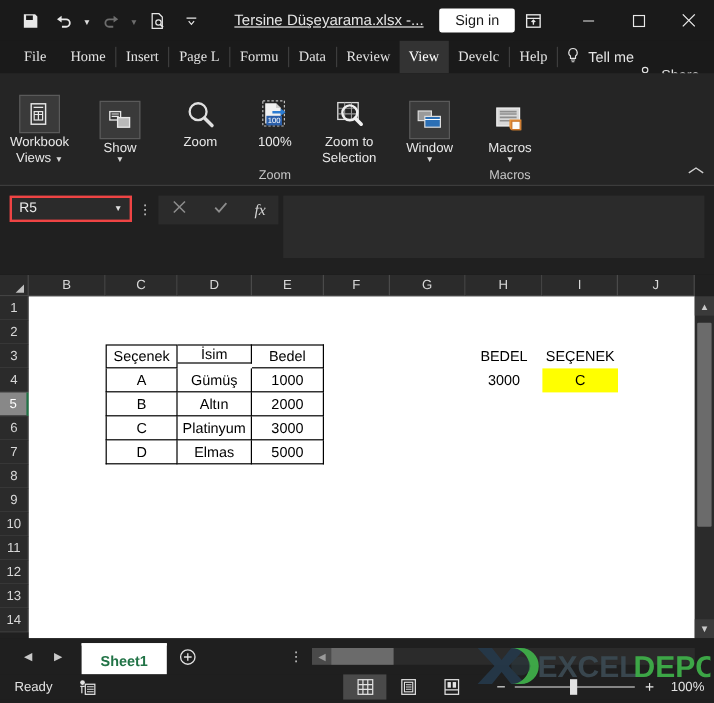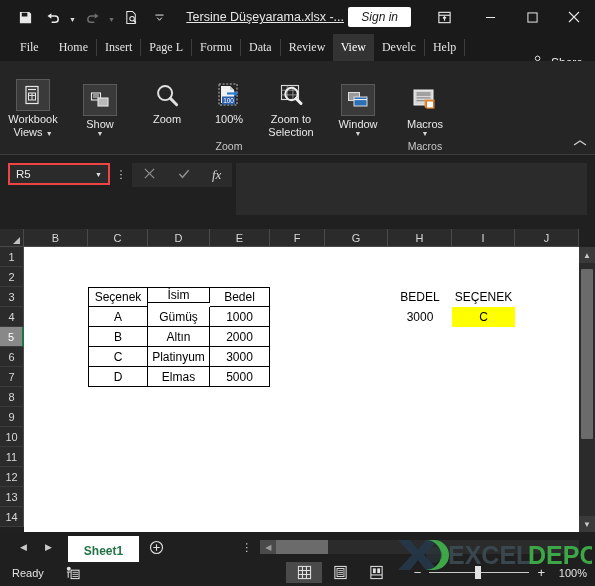--- a/index.html
+++ b/index.html
@@ -25,21 +25,21 @@
   .qat-btn.dim { color: #6d6d6d; }
   .qat-caret { width: 9px; height: 22px; display: flex; align-items: flex-end;
                justify-content: center; padding-bottom: 5px; color: #dcdcdc; font-size: 7px; }
   .qat-caret.dim { color: #6d6d6d; }
   .title-text {
     flex: 1; text-align: center; color: #e6e6e6; font-size: 12.5px;
     white-space: nowrap; overflow: hidden; padding-left: 14px; padding-right: 4px; text-decoration: underline;
   }
   .signin {
     background: #ffffff; color: #1a1a1a; font-size: 12px;
-    padding: 3px 13px; border-radius: 2px; margin-right: 18px; white-space: nowrap; font-style: italic;
+    padding: 3px 13px; border-radius: 2px; white-space: nowrap;
   }
   .ribbondisp { width: 30px; height: 24px; display: flex; align-items: center; justify-content: center;
                 color: #e8e8e8; margin-right: 10px;}
   .wbtns { display: flex; align-items: stretch; height: 34px; }
   .wbtn { width: 42px; display: flex; align-items: center; justify-content: center; color: #e8e8e8; }
   .wbtn svg { display: block; }
 
   
   .tabbar {
     height: 27px; background: #1a1a1a; display: flex; align-items: stretch;
@@ -253,20 +253,29 @@
     <div class="tab">Formu</div>
     <div class="tab-sep"></div>
     <div class="tab">Data</div>
     <div class="tab-sep"></div>
     <div class="tab">Review</div>
     <div class="tab active">View</div>
     <div class="tab">Develc</div>
     <div class="tab-sep"></div>
     <div class="tab">Help</div>
     <div class="tab-sep"></div>
+    <div class="tellme-wrap">
+      <span>
+        <svg width="13" height="14" viewBox="0 0 14 16">
+            <path fill="none" stroke="currentColor" stroke-width="1.1" d="M7 1.6a4 4 0 012.4 7.2V11H4.6V8.8A4 4 0 017 1.6z"></path>
+            <path stroke="currentColor" stroke-width="1.1" d="M5 12.6h4M5.7 14.2h2.6"></path>
+          </svg>
+      </span>
+      <span>Tell me</span>
+    </div>
     <div class="share-wrap">
       <span>
         <svg width="14" height="14" viewBox="0 0 16 16">
             <circle cx="6.4" cy="5" r="2.6" fill="none" stroke="currentColor" stroke-width="1.1"></circle>
             <path fill="none" stroke="currentColor" stroke-width="1.1" d="M2.2 13.4c0-2.4 1.9-3.9 4.2-3.9"></path>
             <path stroke="currentColor" stroke-width="1.1" d="M11.2 9.4v4M9.2 11.4h4"></path>
           </svg>
       </span>
       <span>Share</span>
     </div>

